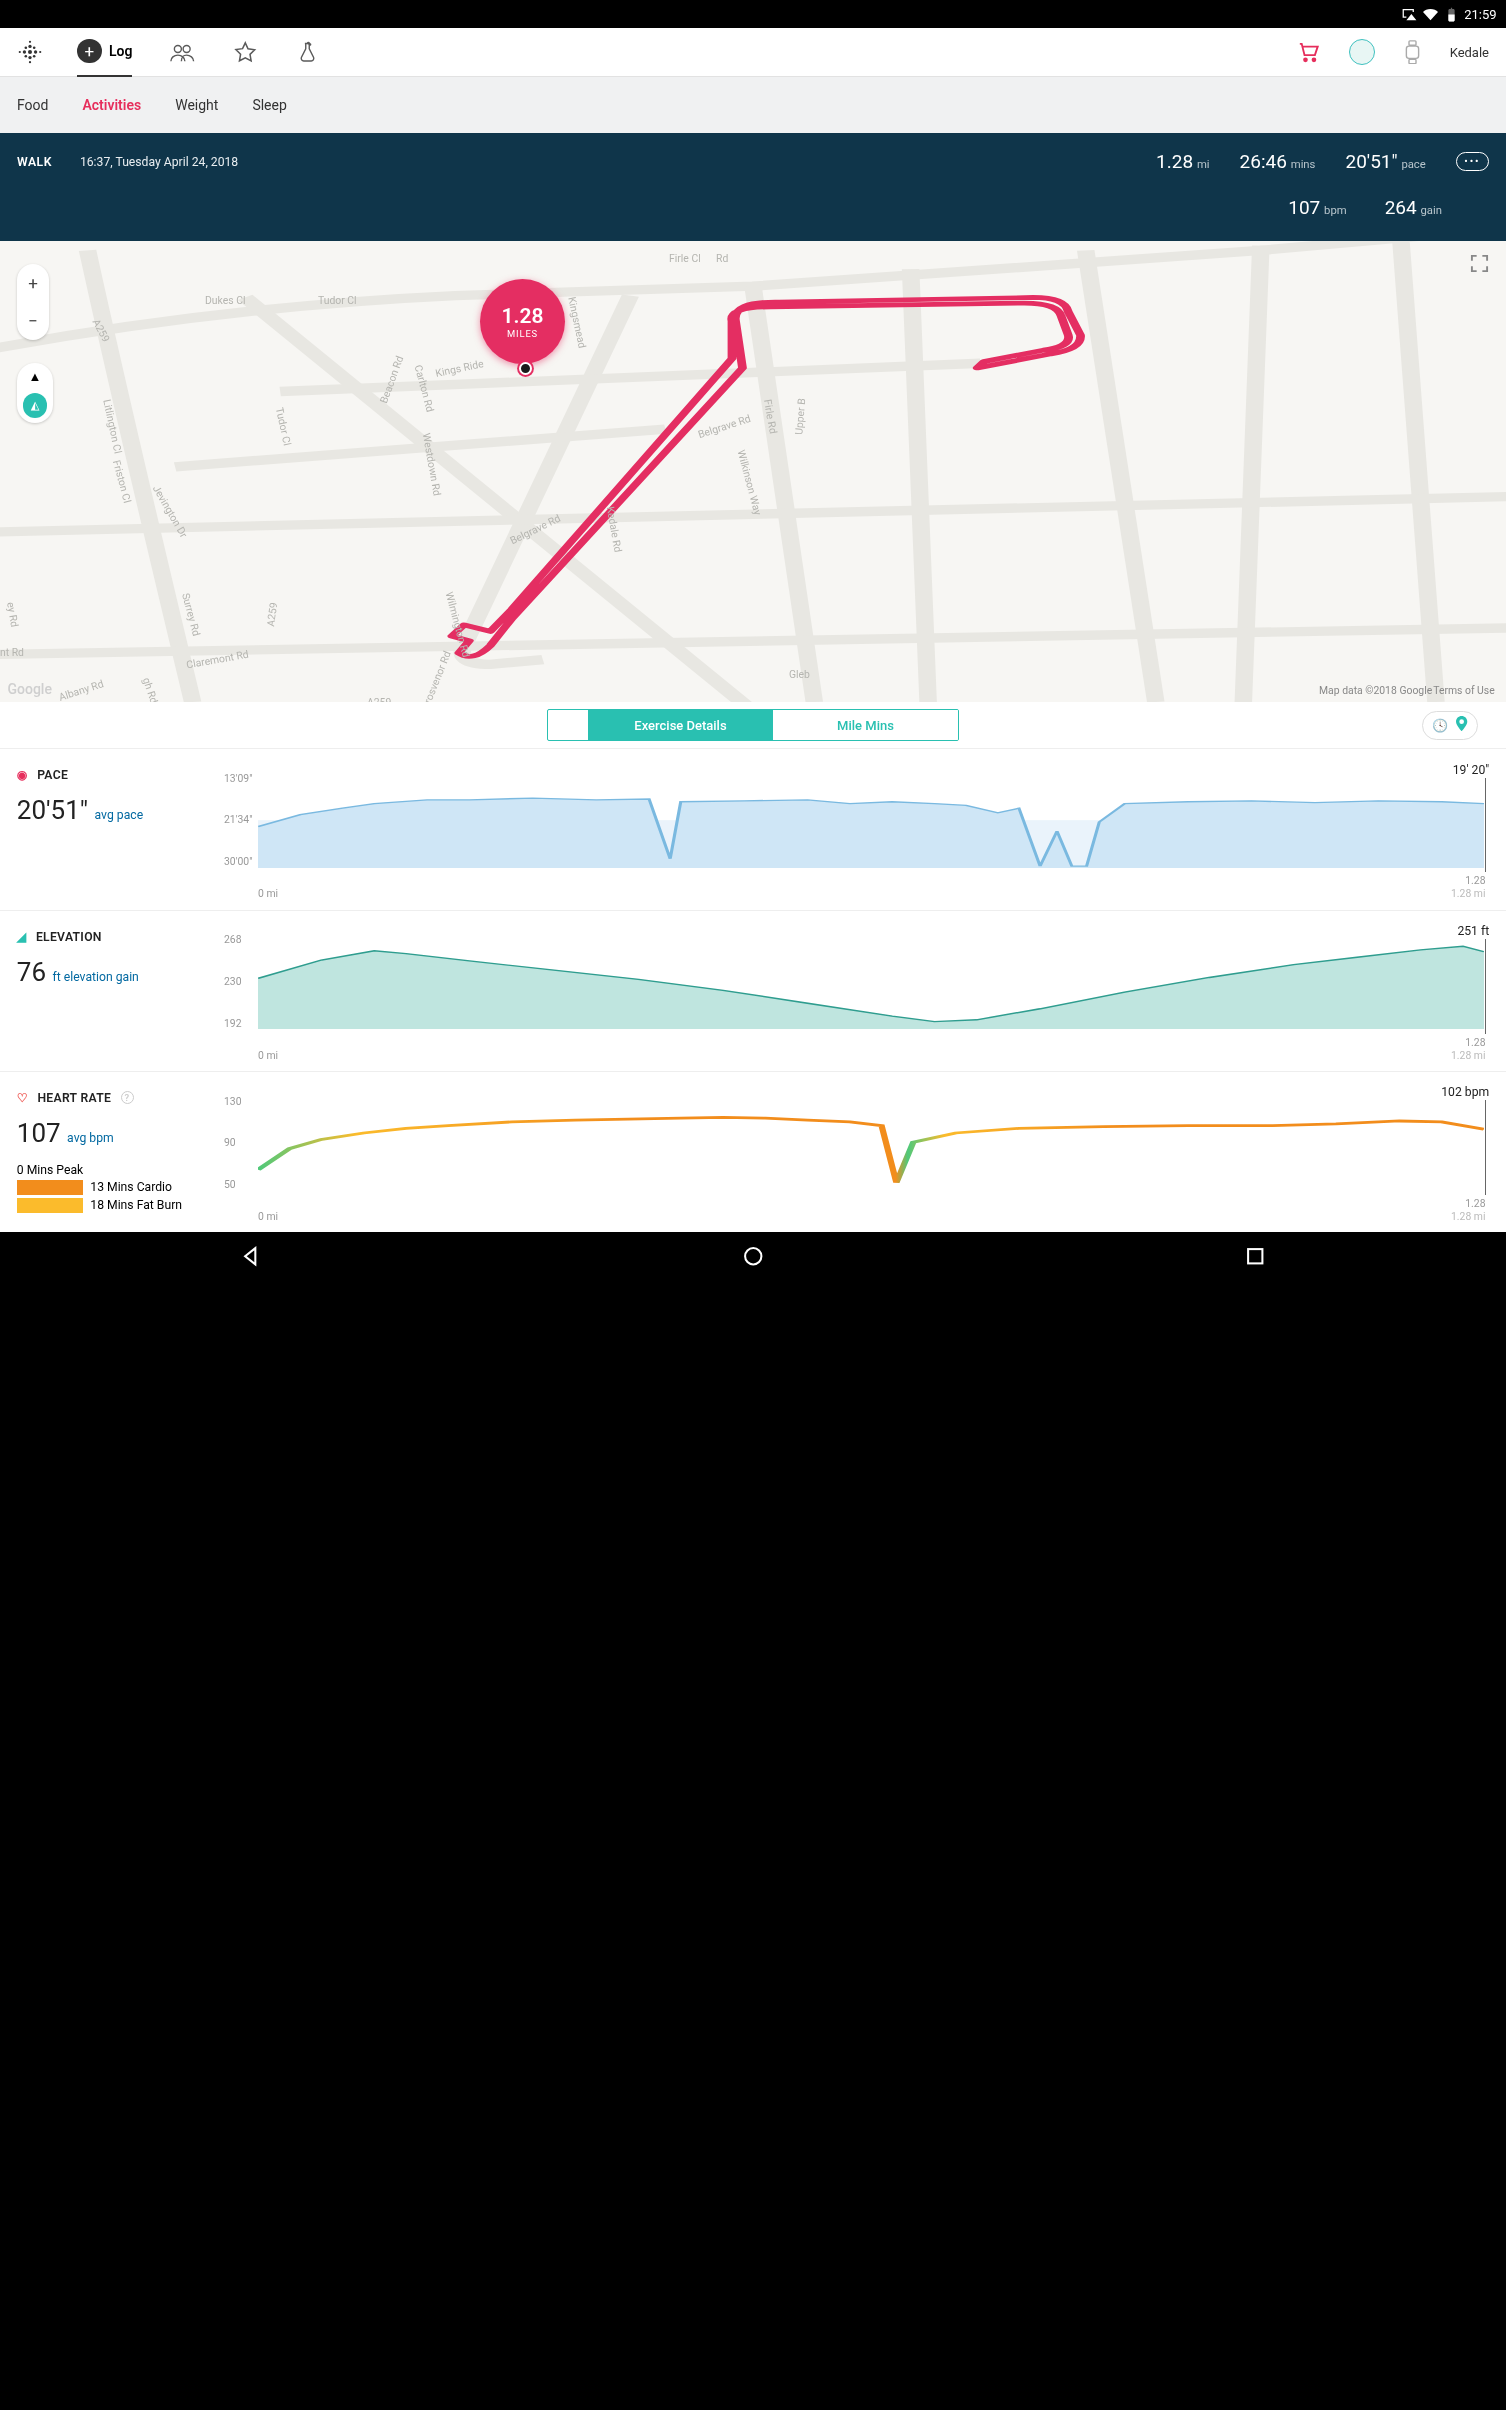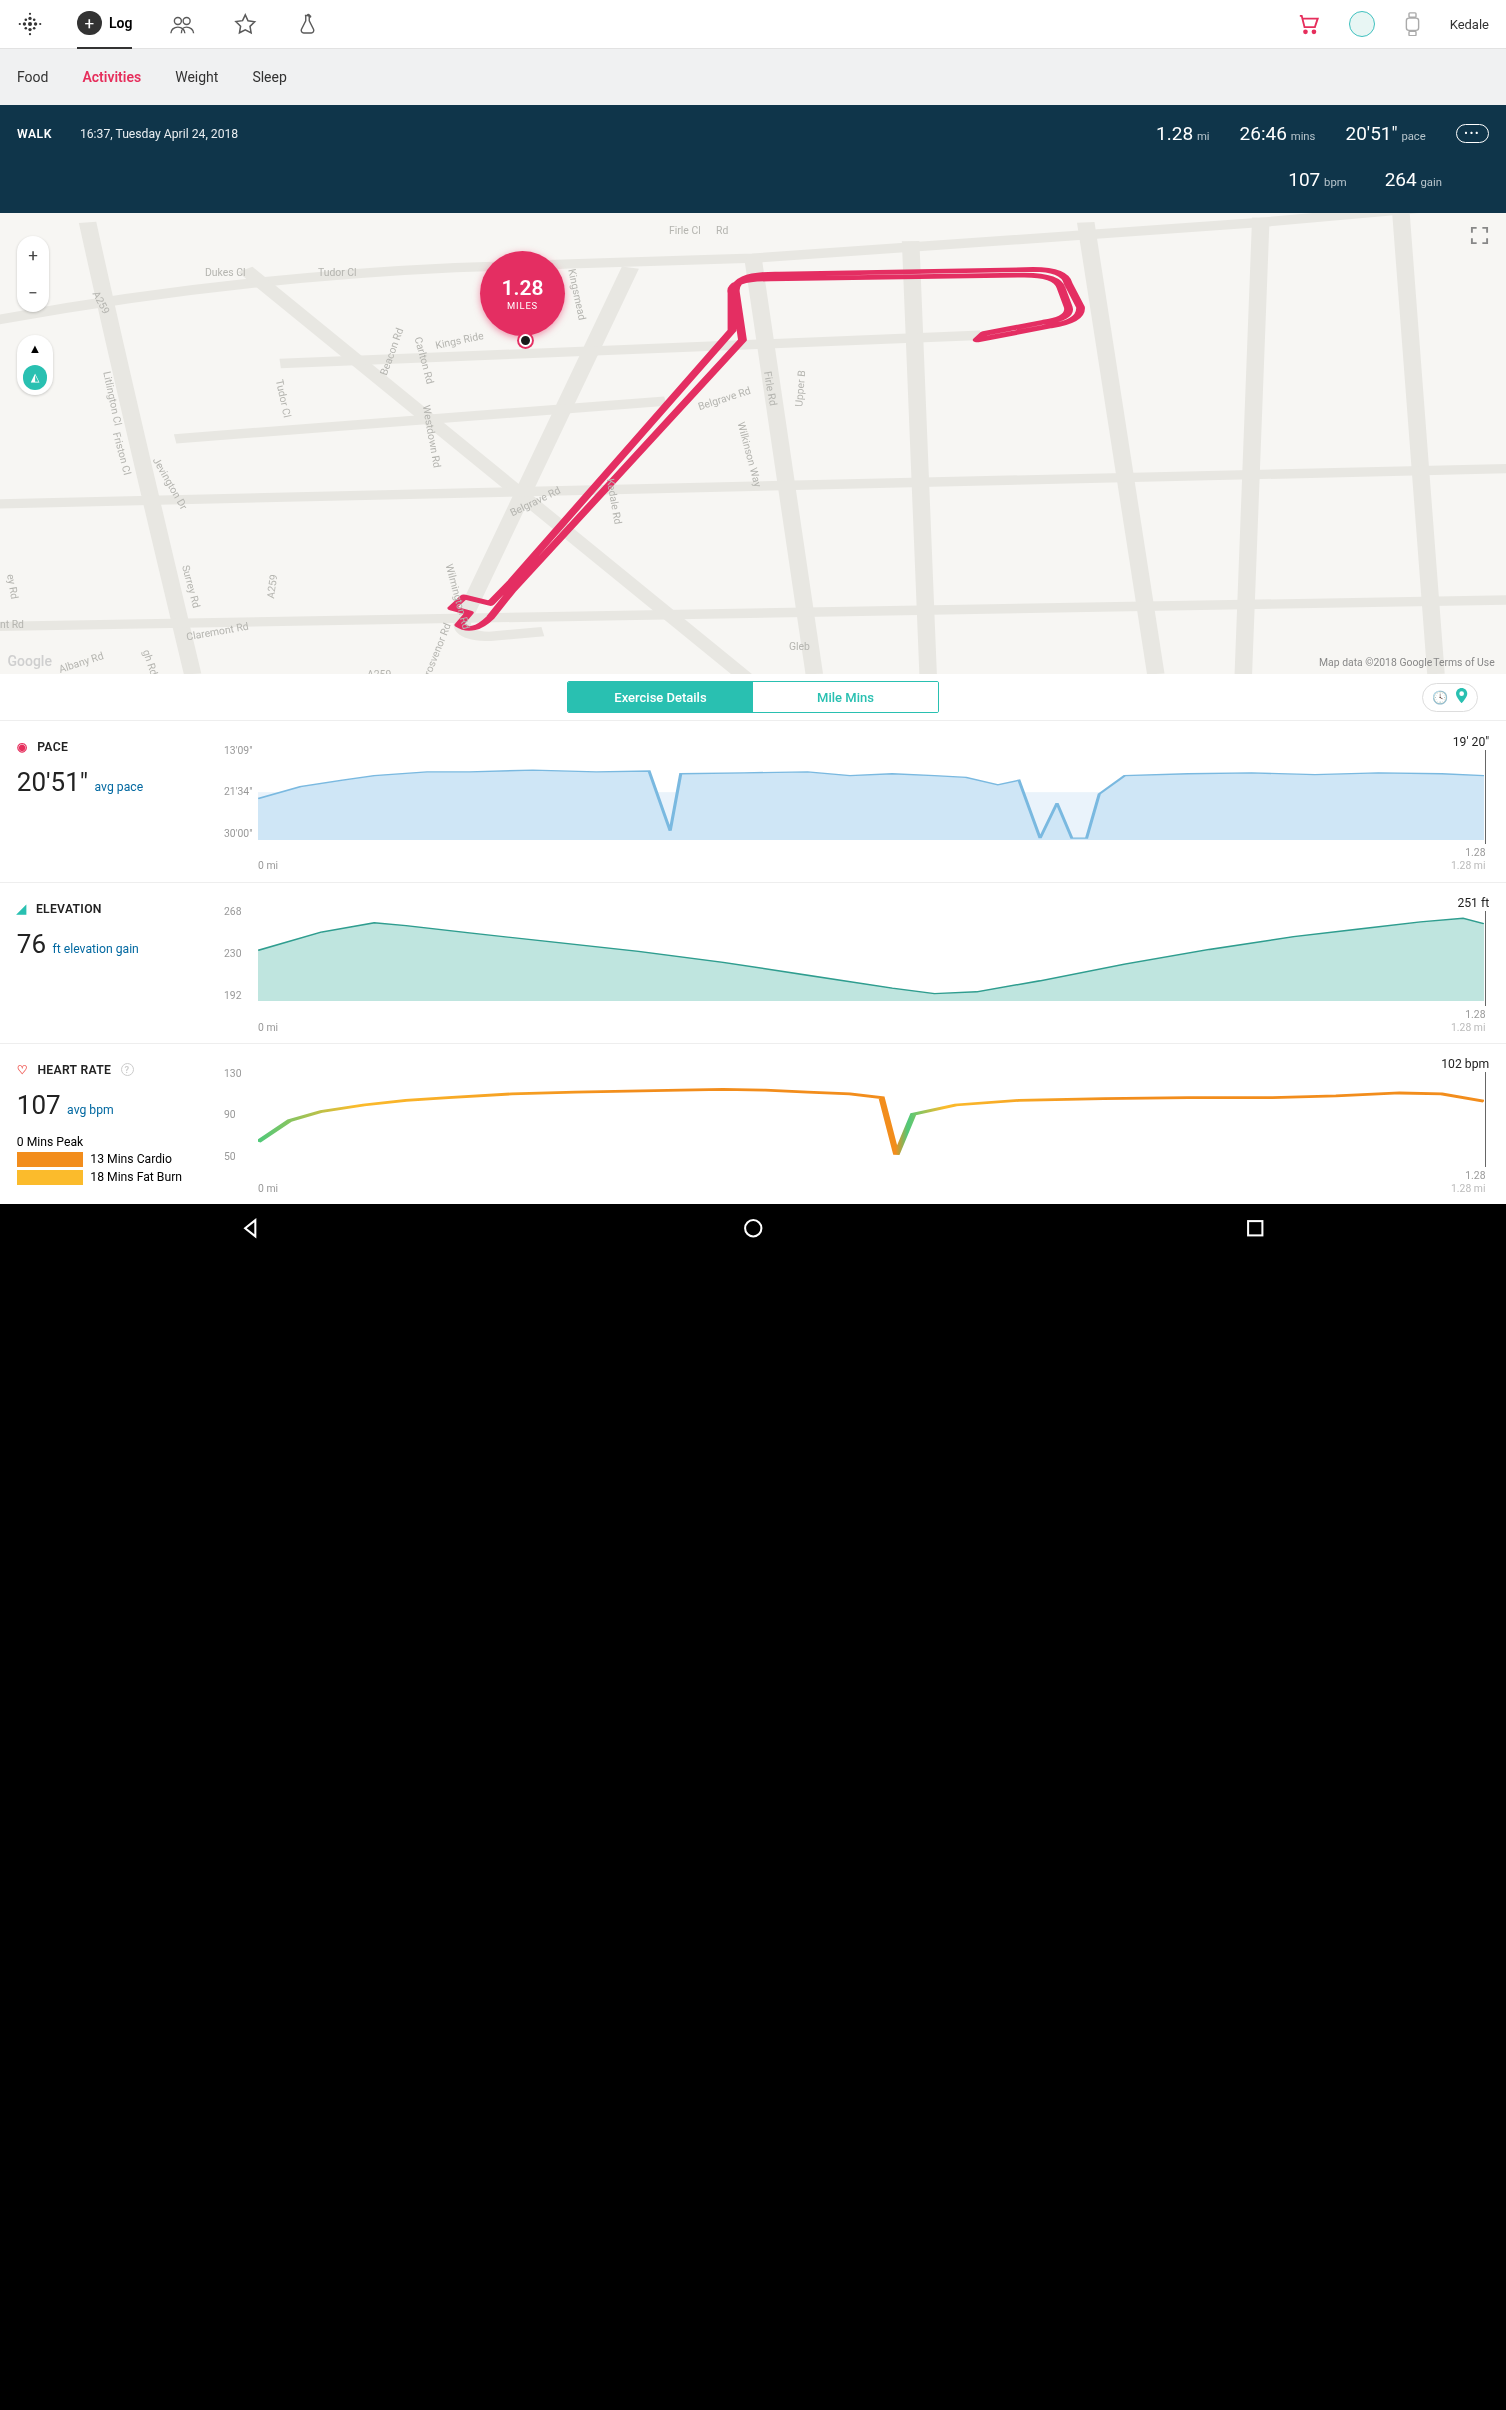--- a/index.html
+++ b/index.html
@@ -48,21 +48,21 @@
   .map .bubble::after { content:""; position:absolute; bottom:-11.3px; left:50%; transform:translateX(-50%); border:11.3px solid transparent; border-top-color:#e42e62; }
   .map .bubble .dist { font-size:21px; font-weight:600; }
   .map .bubble .miles { font-size:9.4px; letter-spacing:0.9px; }
   .map .endpoint { position:absolute; top:121px; left:519px; width:13px; height:13px; border-radius:50%; background:#1a1a1a; border:2.8px solid #fff; box-shadow:0 0 0 1.9px #e42e62; }
   .map .street-label { position:absolute; font-size:10.4px; color:#b5b5b0; white-space:nowrap; }
   .map .google { position:absolute; bottom:5.6px; left:7.5px; font-size:14px; color:#cfcfcf; font-weight:500; }
   .map .attribution { position:absolute; bottom:5.6px; right:11.3px; font-size:10.4px; color:#888; }
   .map .attribution span:last-child { margin-left:1px; }
   
   .detail-tabs-row { height:47px; display:flex; align-items:center; justify-content:center; position:relative; border-bottom:0.9px solid #eee; }
-  .seg { display:flex; border:0.9px solid #29c0b1; border-radius:2px; overflow:hidden; }
+  .seg { display:flex; border:0.9px solid #29c0b1; border-radius:2px; overflow:hidden;padding-left:40px; }
   .seg .opt { width:185px; text-align:center; padding:7.5px 0; font-size:13px; cursor:pointer; }
   .seg .opt.active { background:#29c0b1; color:#fff; font-weight:500; }
   .seg .opt.inactive { background:#fff; color:#29c0b1; font-weight:500; }
   .toggle-pill { position:absolute; right:28px; display:flex; align-items:center; gap:7.5px; border:0.9px solid #ddd; border-radius:17px; padding:4.7px 9.4px; }
   .toggle-pill .clock { color:#bbb; font-size:13px; }
   .toggle-pill .pin { color:#29c0b1; font-size:13px; }
   
   .section { border-bottom:0.9px solid #eee; padding:19px 13px 9.4px; display:flex; }
   .section .left { width:211px; padding-left:3.8px; }
   .section .left .head { display:flex; align-items:center; gap:9.4px; font-size:12.2px; font-weight:600; letter-spacing:0.3px; color:#222; }
@@ -82,20 +82,33 @@
   .hr-zones .cardio .bar { width:66px; background:#f28d1c; }
   .hr-zones .fatburn .bar { width:66px; background:#fbbb2c; }
   
   .navbar { height:47px; background:#000; display:flex; align-items:center; justify-content:space-around; }
   .navbar .nbtn { width:24.5px; height:24.5px; color:#fff; }
 </style>
 </head>
 <body>
 
 <div class="device">
+  <div class="status-bar">
+    <svg viewBox="0 0 24 24">
+        <path d="M3 5h14v3h2V3H1v14h6v-2H3V5zm12 6l8 10H7l8-10z" fill="#fff"></path>
+      </svg>
+    <svg viewBox="0 0 24 24">
+        <path d="M12 3C7 3 2.7 5 0 8l12 13L24 8c-2.7-3-7-5-12-5z"></path>
+      </svg>
+    <svg viewBox="0 0 24 24">
+        <path d="M15 3h-2V1h-2v2H9C8 3 7 4 7 5v16c0 1 1 2 2 2h6c1 0 2-1 2-2V5c0-1-1-2-2-2z" fill="#666"></path>
+        <path d="M7 12h10v9c0 1-1 2-2 2H9c-1 0-2-1-2-2v-9z" fill="#fff"></path>
+      </svg>
+    <span>21:59</span>
+  </div>
 
   <div class="content">
 
     <div class="topbar">
       <svg class="logo-icon" viewBox="0 0 28 28">
         <g fill="#333">
           <circle cx="14" cy="14" r="2.2"></circle>
           <circle cx="14" cy="8" r="1.8"></circle>
             <circle cx="14" cy="20" r="1.8"></circle>
           <circle cx="8" cy="14" r="1.8"></circle>

